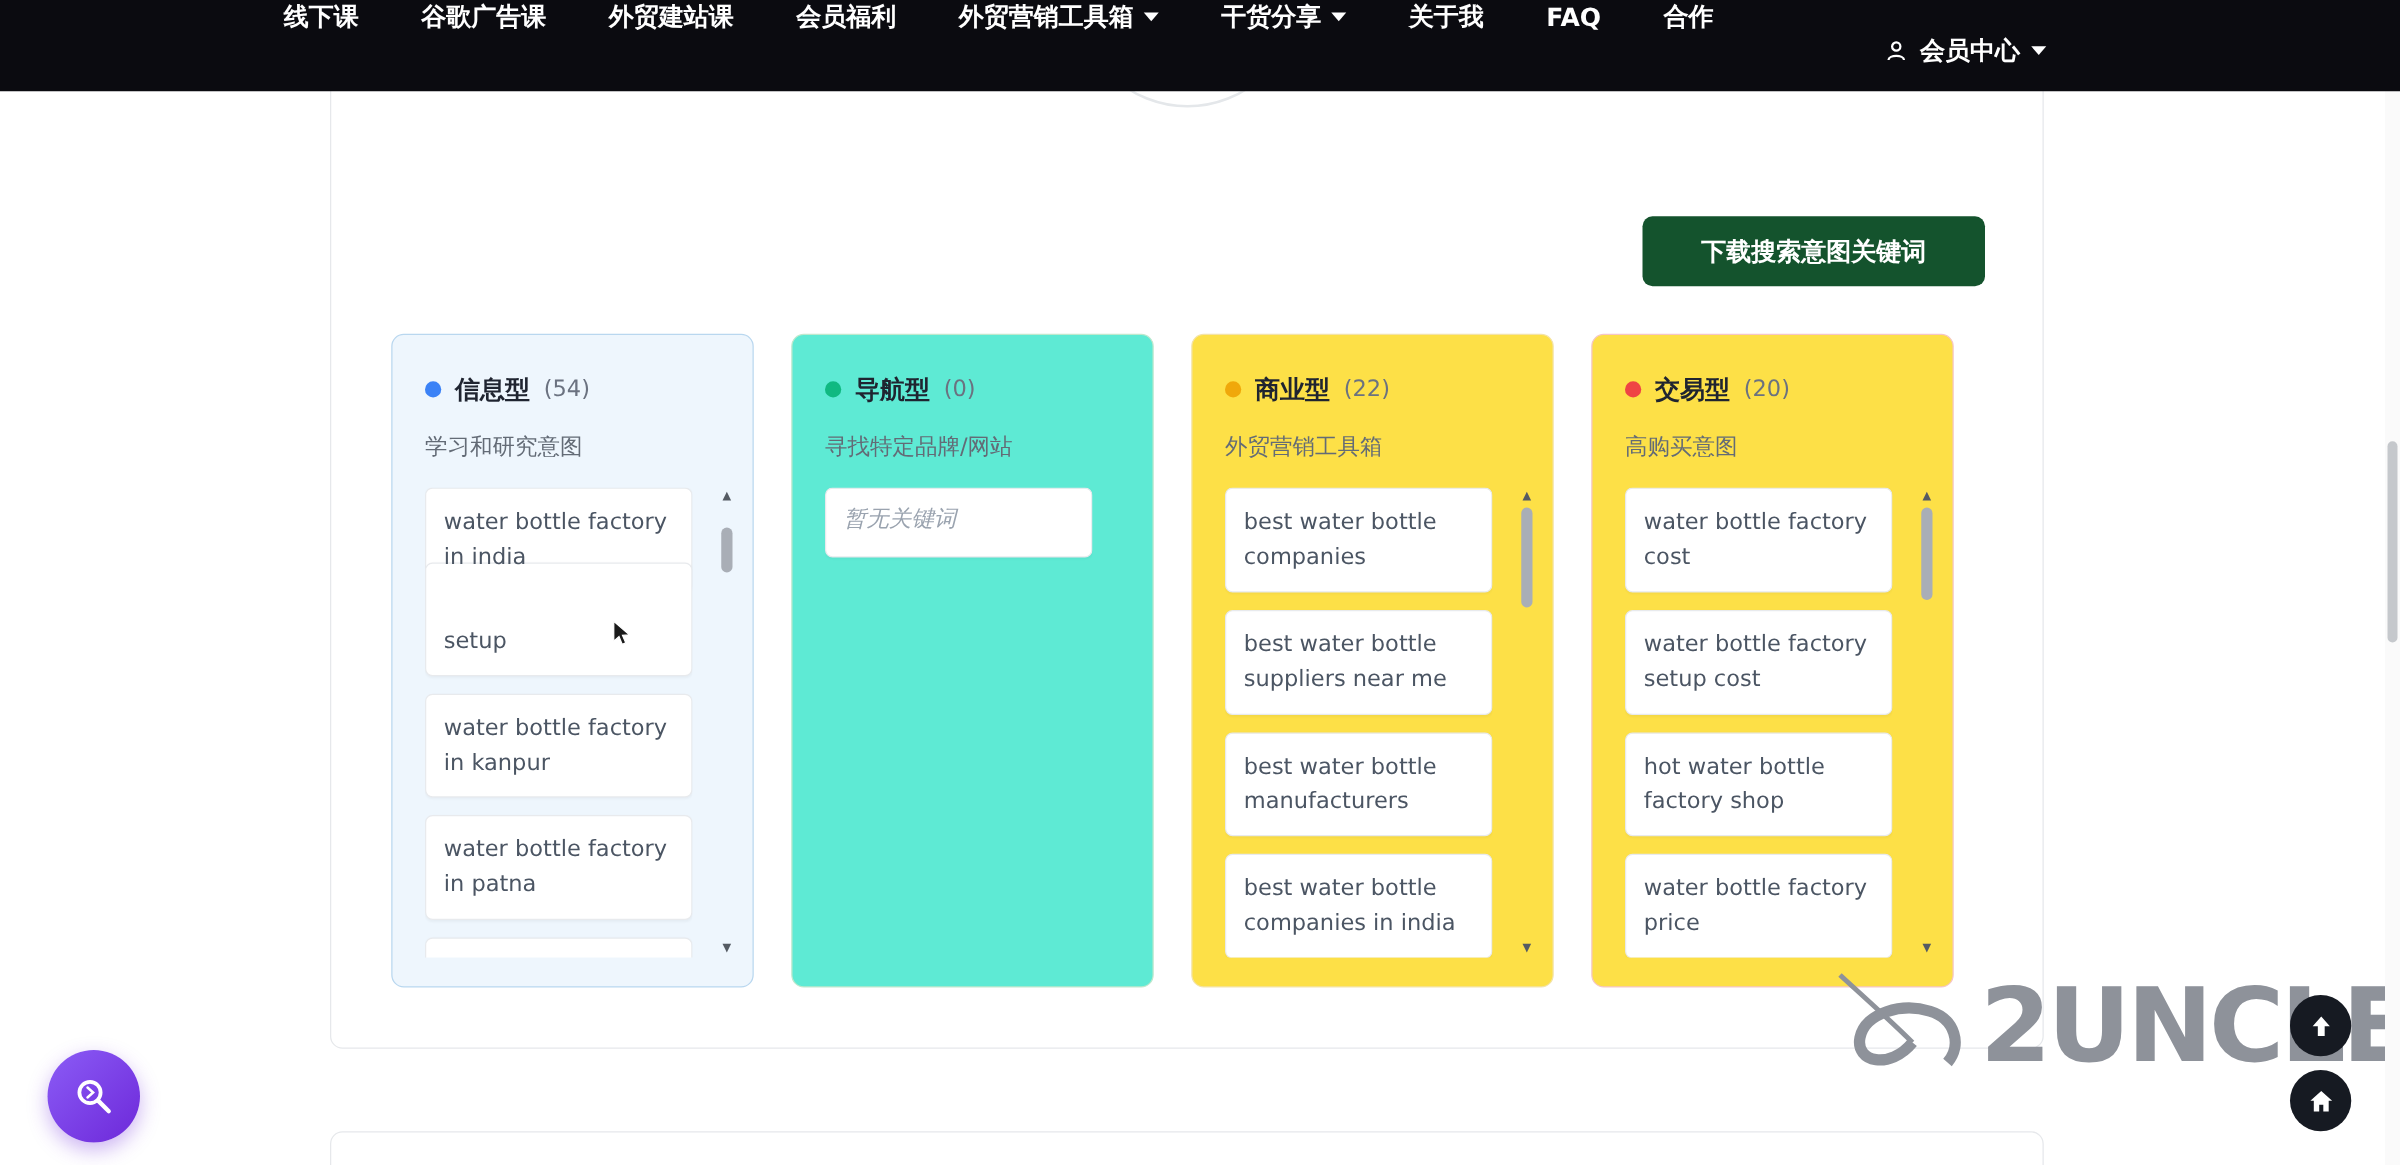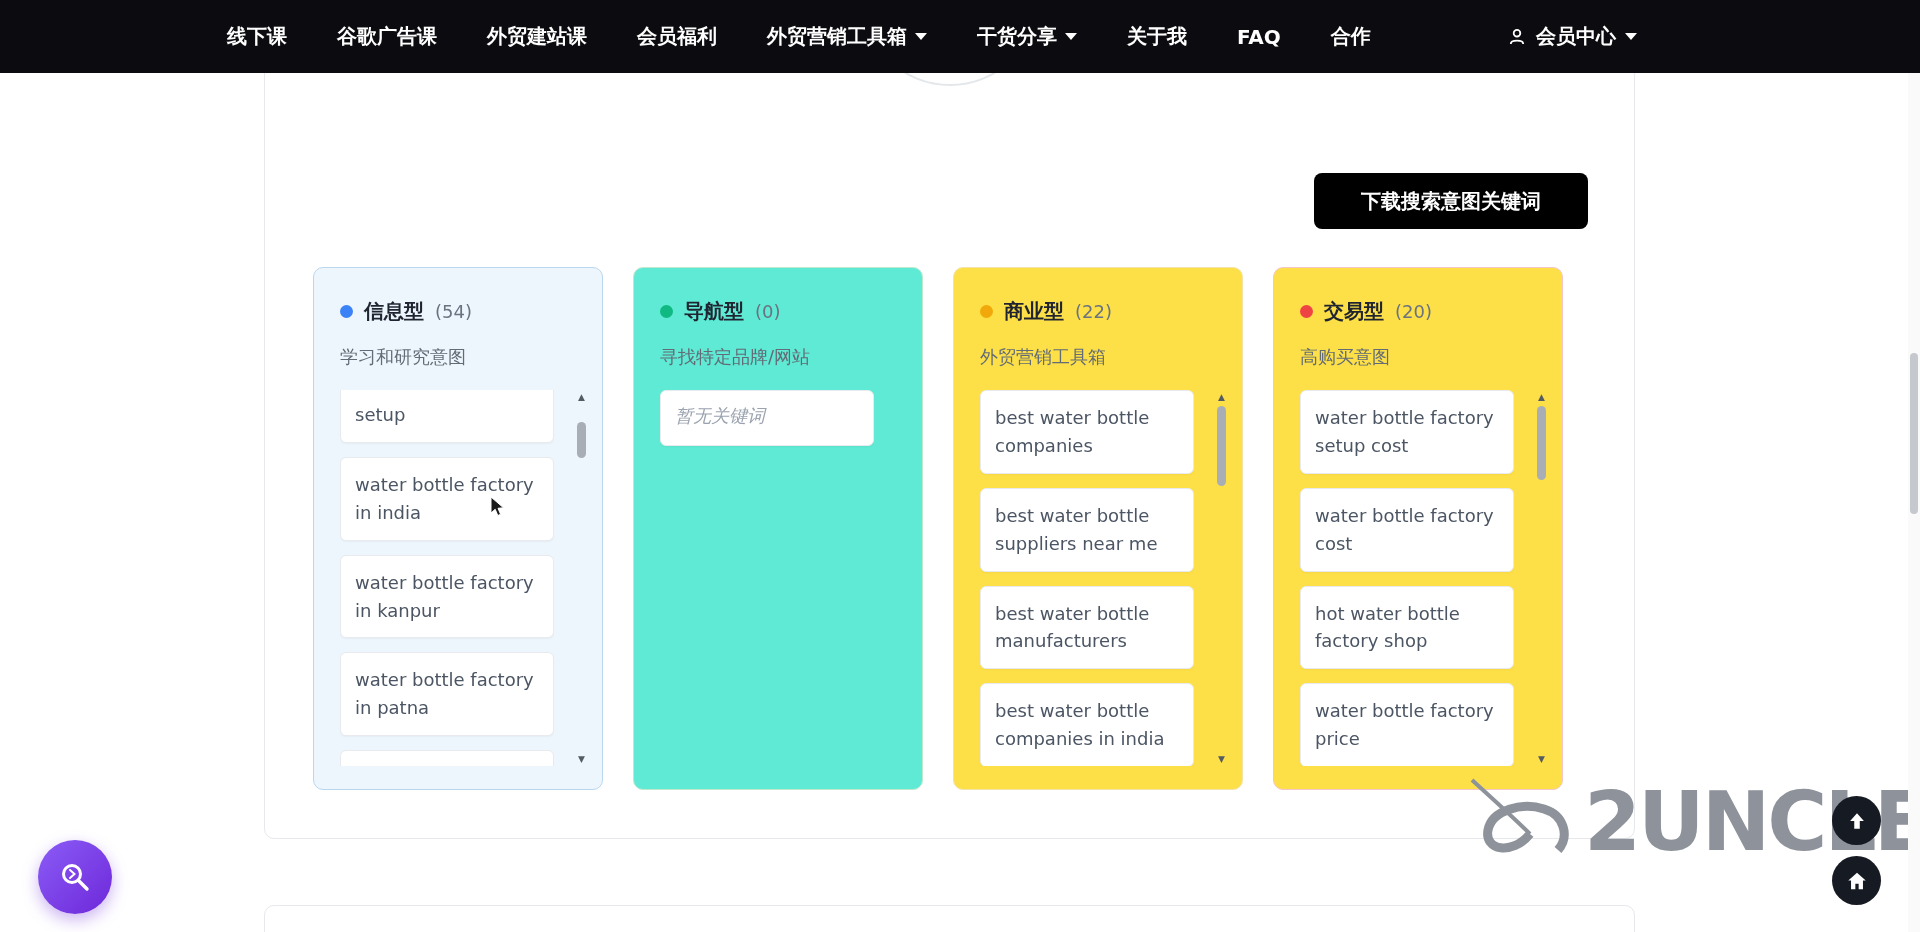--- a/index.html
+++ b/index.html
@@ -1,41 +1,41 @@
 <!DOCTYPE html>
 <html><head>
 <meta charset="utf-8">
 <style>
   * { margin:0; padding:0; box-sizing:border-box; }
   html,body { width:1920px; height:932px; overflow:hidden; background:#fff;
     font-family:"DejaVu Sans","Liberation Sans",sans-serif; position:relative; }
 
   
   .nav { position:absolute; top:0; left:0; right:0; height:73px; background:#0b0b10;
-    display:flex; align-items:center; z-index:20; padding:0 283px 0 227px; }
+    display:flex; align-items:flex-start; z-index:20; padding:0 283px 0 227px;flex-direction:column; }
   .nav-items { display:flex; gap:50px; align-items:center; }
   .nav-item { color:#fff; font-size:20px; font-weight:600; display:flex; align-items:center;
     gap:8px; cursor:pointer; white-space:nowrap; }
   .caret { width:0; height:0; border-left:6px solid transparent; border-right:6px solid transparent;
     border-top:7px solid #fff; display:inline-block; }
   .nav-member { margin-left:auto; color:#fff; font-size:20px; font-weight:700; display:flex;
     align-items:center; gap:9px; cursor:pointer; white-space:nowrap; }
 
   
   .arc { position:absolute; left:861px; top:-92px; width:178px; height:178px; border-radius:50%;
     border:2px solid #e4e7ea; z-index:2; background:transparent; }
 
   
   .main-box { position:absolute; left:264px; top:-60px; width:1371px; height:899px;
     border:1px solid #e6e8eb; border-radius:10px; background:#fff; z-index:1; }
   .bottom-box { position:absolute; left:264px; top:905px; width:1371px; height:80px;
     border:1px solid #e6e8eb; border-radius:10px 10px 0 0; background:#fff; z-index:1; }
 
   
-  .dl-btn { position:absolute; left:1314px; top:173px; width:274px; height:56px; background:#000000;
+  .dl-btn { position:absolute; left:1314px; top:173px; width:274px; height:56px; background:#14532d;
     color:#fff; font-size:20px; font-weight:700; border:none; border-radius:8px; cursor:pointer;
     z-index:3; font-family:inherit; }
 
   
   .cards { position:absolute; left:313px; top:267px; width:1250px; height:523px;
     display:flex; justify-content:space-between; z-index:3; }
   .card { width:290px; height:523px; border-radius:10px; border:1px solid #ddd;
     padding:30px 26px 0 26px; position:relative; }
   .card-head { display:flex; align-items:center; gap:11px; }
   .dot { width:13px; height:13px; border-radius:50%; flex:0 0 auto; }
@@ -141,22 +141,22 @@
 <div class="cards">
     <div class="card" style="background: rgb(238, 246, 253); border-color: rgb(185, 215, 239);">
     <div class="card-head">
       <span class="dot" style="background: rgb(59, 130, 246);"></span>
       <span class="card-title">信息型</span>
       <span class="card-count">(54)</span>
     </div>
     <div class="card-sub">学习和研究意图</div>
     <div class="kw-wrap">
       <div class="kw-list">
+          <div class="kw">water bottle factory in india</div>
           <div class="kw partial">setup</div>
-          <div class="kw">water bottle factory in india</div>
           <div class="kw">water bottle factory in kanpur</div>
           <div class="kw">water bottle factory in patna</div>
           <div class="kw sliver"></div>
         </div>
       <div class="sb">
         <div class="sb-arrow up">▲</div>
         <div class="sb-thumb"></div>
         <div class="sb-arrow down">▼</div>
       </div>
     </div>
@@ -198,22 +198,22 @@
   </div>
     <div class="card" style="background: #fde047; border-color: rgb(245, 198, 198);">
     <div class="card-head">
       <span class="dot" style="background: rgb(239, 68, 68);"></span>
       <span class="card-title">交易型</span>
       <span class="card-count">(20)</span>
     </div>
     <div class="card-sub">高购买意图</div>
     <div class="kw-wrap">
       <div class="kw-list">
+          <div class="kw">water bottle factory cost</div>
           <div class="kw">water bottle factory setup cost</div>
-          <div class="kw">water bottle factory cost</div>
           <div class="kw">hot water bottle factory shop</div>
           <div class="kw">water bottle factory price</div>
         </div>
       <div class="sb">
         <div class="sb-arrow up">▲</div>
         <div class="sb-thumb"></div>
         <div class="sb-arrow down">▼</div>
       </div>
     </div>
   </div>

